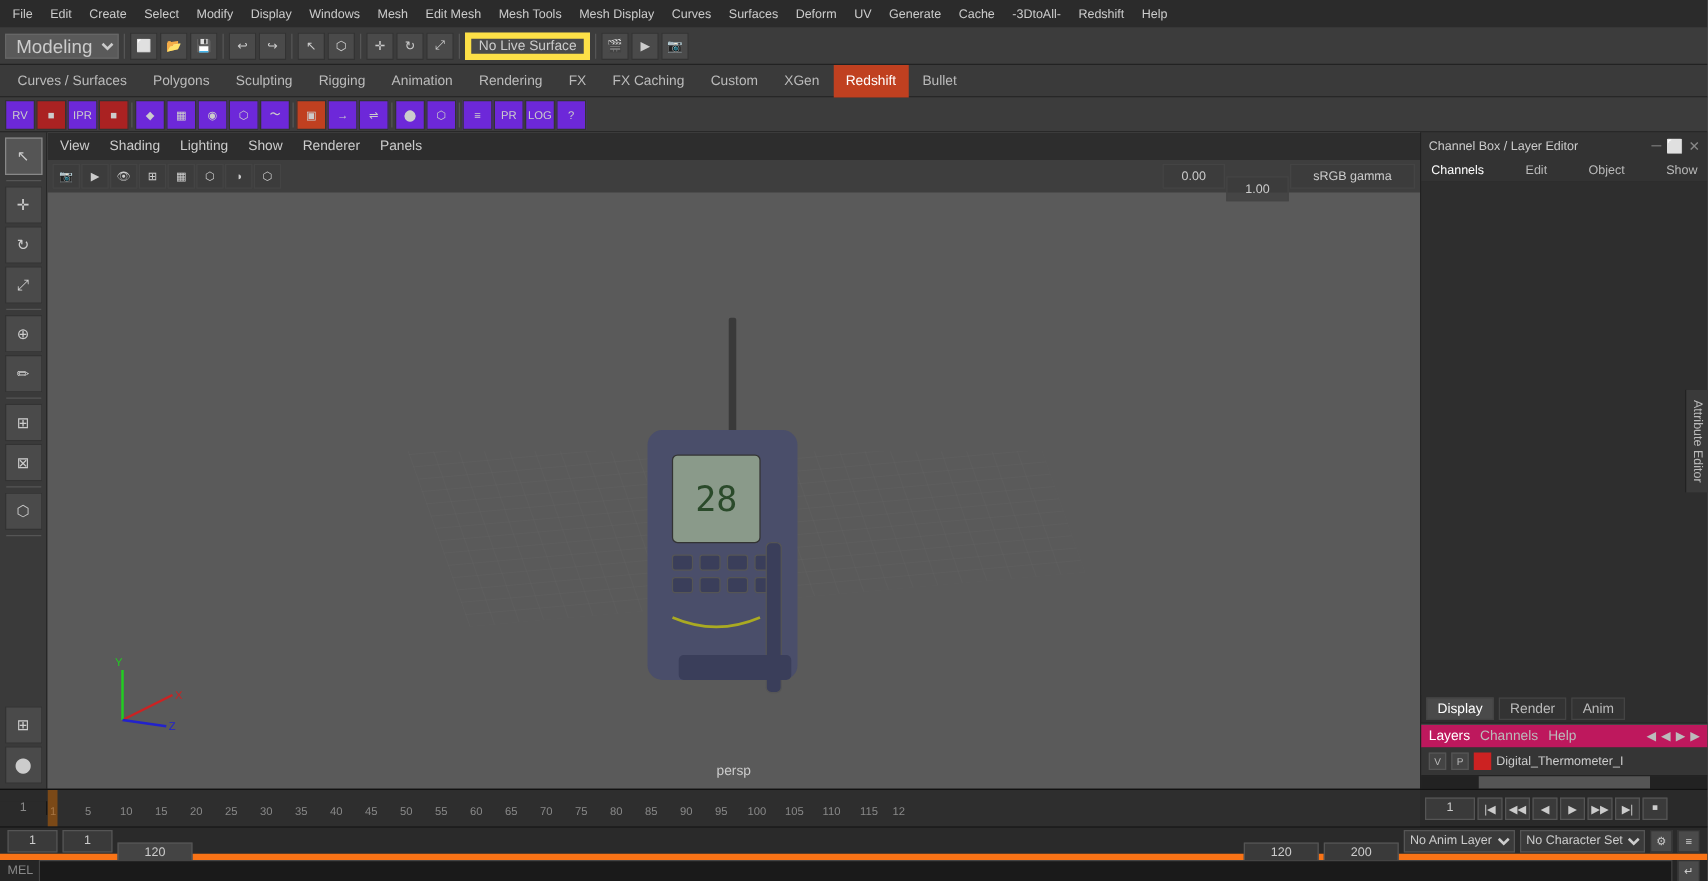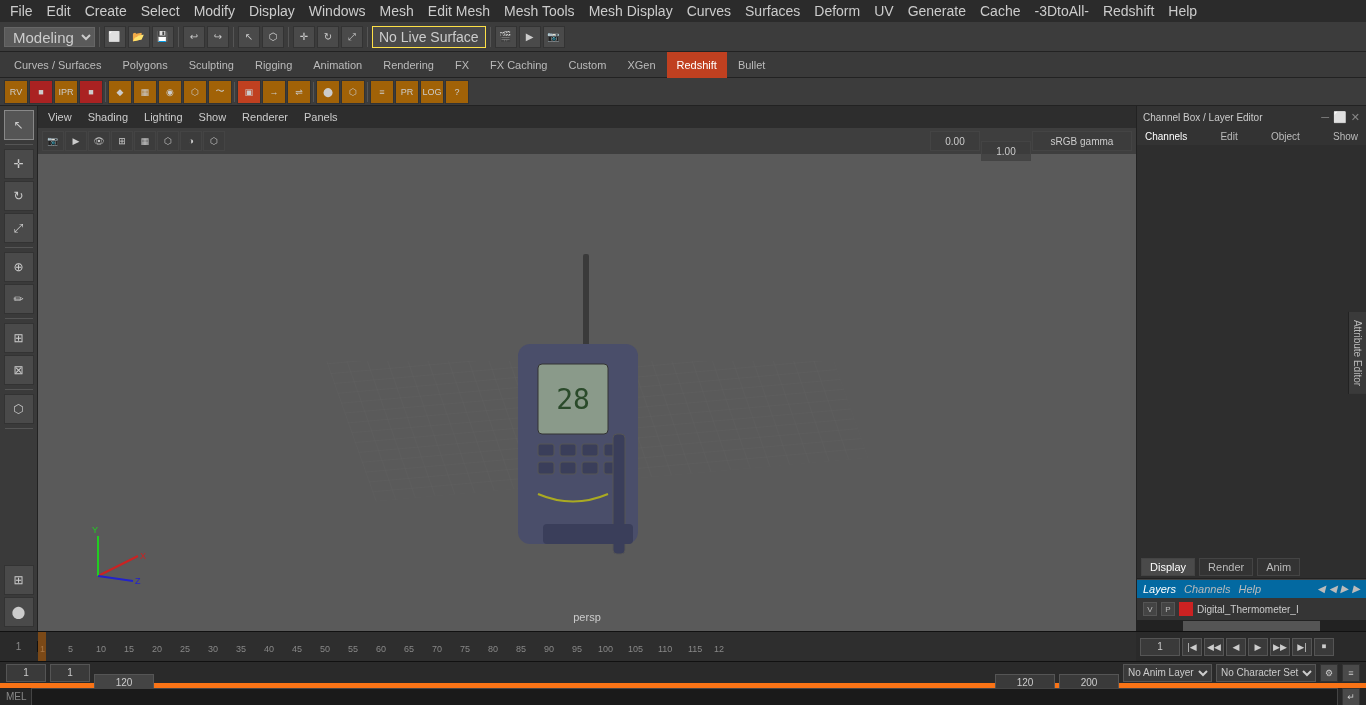--- a/index.html
+++ b/index.html
@@ -1,36 +1,36 @@
 <!DOCTYPE html>
 <html><head>
   <meta charset="utf-8">
   <style>
     * { margin: 0; padding: 0; box-sizing: border-box; }
     body { width: 1366px; height: 705px; overflow: hidden; background: #3c3c3c; font-family: Arial, sans-serif; font-size: 11px; color: #ccc; }
 
     
     #menu-bar { display: flex; align-items: center; background: #2b2b2b; height: 22px; padding: 0 4px; gap: 2px; }
-    .menu-item { padding: 2px 6px; cursor: pointer; color: #ccc; font-size: 14px; white-space: nowrap; }
+    .menu-item { padding: 2px 6px; cursor: pointer; color: #ccc; font-size: 10px; white-space: nowrap; }
 
     
     #toolbar1 { display: flex; align-items: center; background: #3c3c3c; height: 30px; padding: 0 4px; gap: 2px; border-bottom: 1px solid #222; }
     .tb1-select { background: #5a5a5a; color: #ccc; border: 1px solid #666; height: 20px; font-size: 15px; padding: 0 4px; }
     .tb-sep { width: 1px; height: 20px; background: #555; margin: 0 2px; }
     .tb-btn { width: 22px; height: 22px; background: #4a4a4a; border: 1px solid #333; color: #ccc; cursor: pointer; display: flex; align-items: center; justify-content: center; font-size: 10px; }
-    .tb-btn-wide { width: auto; padding: 0 6px; height: 22px; background: #4a4a4a; border: 1px solid #fde047; color: #ccc; cursor: pointer; font-size: 14px; display: flex; align-items: center; }
+    .tb-btn-wide { width: auto; padding: 0 6px; height: 22px; background: #4a4a4a; border: 5px solid #fde047; color: #ccc; cursor: pointer; font-size: 11px; display: flex; align-items: center; }
 
     
     #tabs-row { display: flex; align-items: center; background: #3a3a3a; height: 26px; padding: 0 4px; gap: 1px; border-bottom: 1px solid #222; }
     .tab { padding: 3px 10px; cursor: pointer; color: #bbb; font-size: 11px; white-space: nowrap; height: 26px; display: flex; align-items: center; }
     .tab.active { background: #c04020; color: #fff; }
 
     
     #toolbar2 { display: flex; align-items: center; background: #3c3c3c; height: 28px; padding: 0 4px; gap: 1px; border-bottom: 1px solid #222; overflow: hidden; }
-    .ico { width: 24px; height: 24px; background: #a16207; border: 1px solid #333; cursor: pointer; display: flex; align-items: center; justify-content: center; font-size: 9px; color: #ccc; }
+    .ico { width: 24px; height: 24px; background: #6d28d9; border: 1px solid #333; cursor: pointer; display: flex; align-items: center; justify-content: center; font-size: 9px; color: #ccc; }
     .ico-sep { width: 1px; height: 20px; background: #555; margin: 0 1px; }
 
     
     #main-area { display: flex; height: calc(705px - 22px - 30px - 26px - 28px - 30px - 22px - 22px); }
 
     
     #left-sidebar { width: 38px; background: #3a3a3a; border-right: 1px solid #222; display: flex; flex-direction: column; align-items: center; padding: 4px 0; gap: 2px; }
     .side-btn { width: 30px; height: 30px; background: #4a4a4a; border: 1px solid #333; cursor: pointer; display: flex; align-items: center; justify-content: center; color: #ccc; font-size: 12px; }
     .side-btn.active { background: #555; border-color: #888; }
     .side-sep { width: 28px; height: 1px; background: #555; margin: 2px 0; }
@@ -59,21 +59,21 @@
 
     
     #right-panel { width: 230px; background: #2e2e2e; border-left: 1px solid #222; display: flex; flex-direction: column; }
     #rp-header { display: flex; align-items: center; justify-content: space-between; background: #333; padding: 2px 6px; height: 22px; }
     #rp-title { color: #ccc; font-size: 10px; }
     #channels-header { display: flex; align-items: center; justify-content: space-between; padding: 2px 4px; background: #333; }
     .ch-btn { color: #bbb; cursor: pointer; font-size: 10px; padding: 1px 4px; }
     .ch-btn.active { color: #fff; }
     #rp-content { flex: 1; background: #2e2e2e; }
     #layers-section { border-top: 1px solid #444; }
-    #layers-header { display: flex; align-items: flex-start; justify-content: space-between; padding: 3px 6px; background: #0369a1; font-style: italic; }
+    #layers-header { display: flex; align-items: center; justify-content: space-between; padding: 3px 6px; background: #be185d; }
     .layer-tabs { display: flex; gap: 8px; }
     .layer-tab { color: #bbb; font-size: 11px; cursor: pointer; }
     .layer-tab.active { color: #fff; }
     .layer-icons { display: flex; gap: 4px; }
     .layer-ico { color: #bbb; font-size: 10px; cursor: pointer; }
     #layer-item { display: flex; align-items: center; gap: 4px; padding: 4px 6px; background: #353535; border-bottom: 1px solid #222; }
     .layer-v { width: 14px; height: 14px; background: #444; border: 1px solid #555; display: flex; align-items: center; justify-content: center; font-size: 8px; color: #bbb; cursor: pointer; }
     .layer-color { width: 14px; height: 14px; background: #cc2222; cursor: pointer; }
     .layer-name { color: #ccc; font-size: 10px; flex: 1; white-space: nowrap; overflow: hidden; text-overflow: ellipsis; }
 

